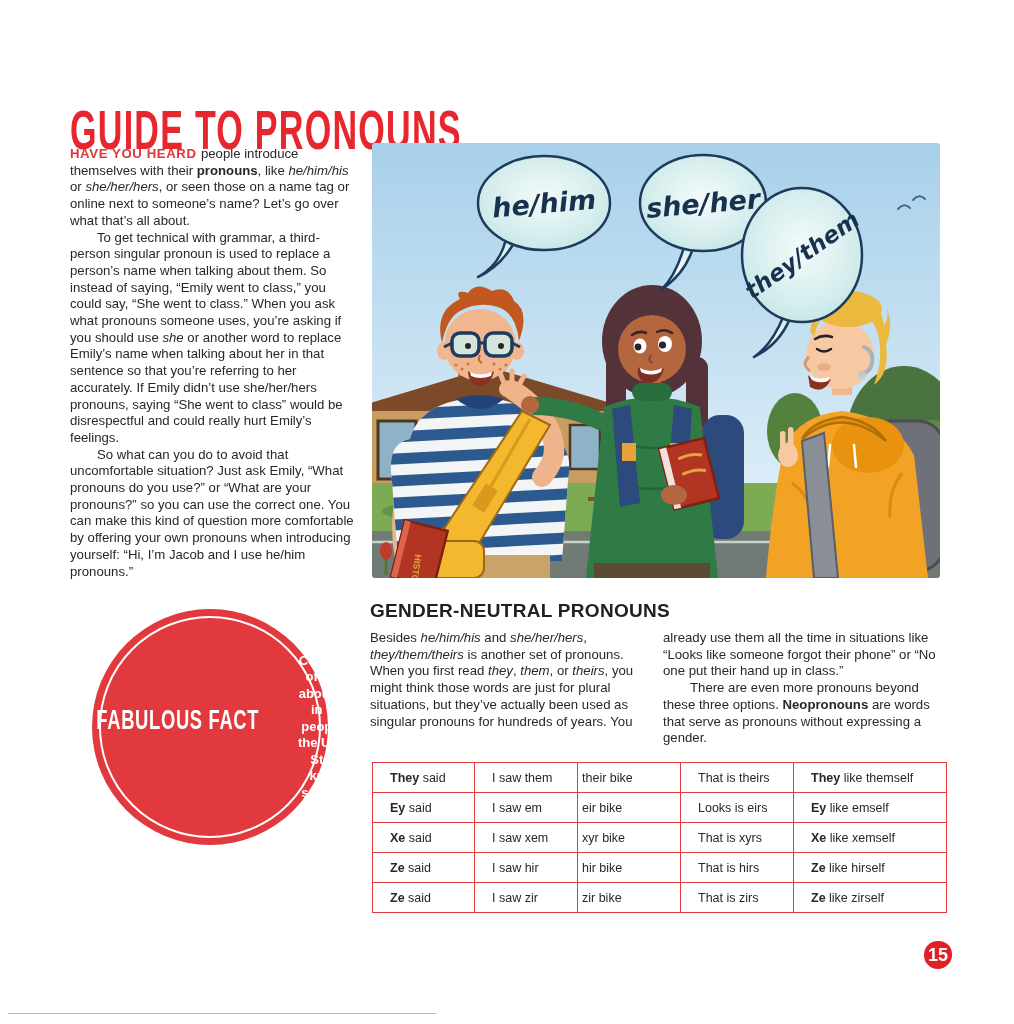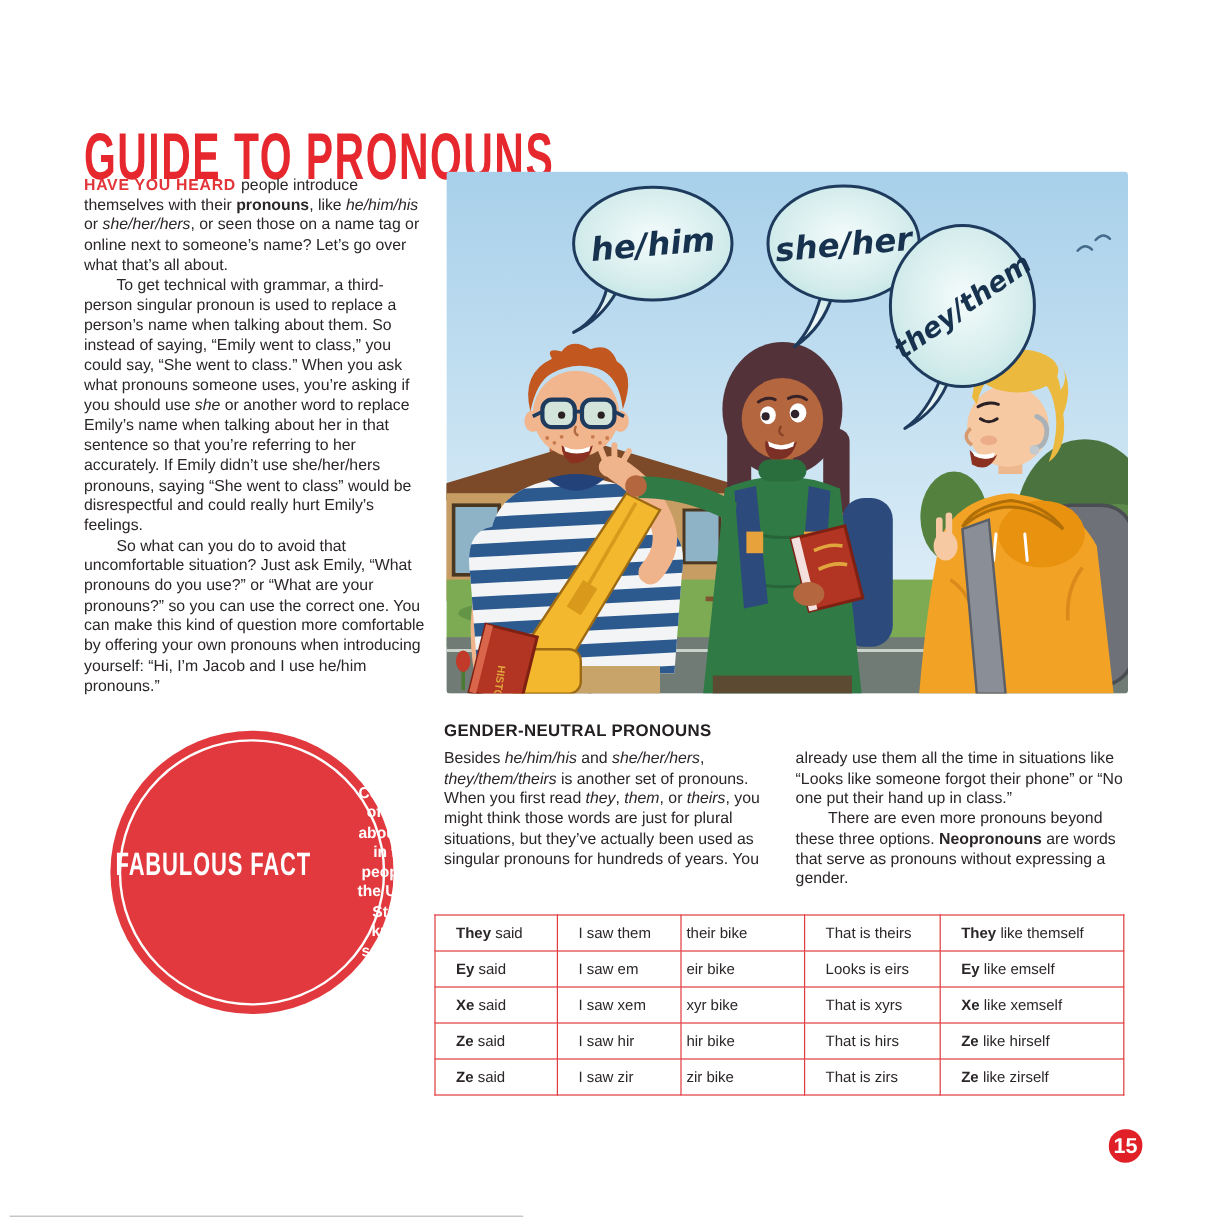--- a/index.html
+++ b/index.html
@@ -36,28 +36,28 @@
     background:#e1393d;border-radius:50%;
     display:flex;flex-direction:row;align-items:center;justify-content:center;
     text-align:center;color:#fff;}
   .fact-ring{position:absolute;inset:7px;border:2px solid #fff;border-radius:50%;}
   .fact-title{font-size:27px;font-weight:700;letter-spacing:1px;white-space:nowrap;
     transform:scaleX(.68);margin-bottom:14px;}
   .fact-body{font-size:13px;font-weight:700;line-height:16.5px;width:188px;}
 
   
   .section{position:absolute;left:370px;top:600px;width:577px;}
-  .section-heading{font-size:14px;font-weight:700;letter-spacing:.3px;
+  .section-heading{font-size:19px;font-weight:700;letter-spacing:.3px;
     margin:0 0 8px 0;color:#242021;}
   .section-cols{display:flex;gap:12px;}
   .section-col{width:281px;font-size:13.2px;line-height:16.7px;}
   .section-col-2{padding-top:0;}
 
   
-  .pronoun-table{position:absolute;left:362px;top:762px;border-collapse:collapse;}
+  .pronoun-table{position:absolute;left:372px;top:762px;border-collapse:collapse;}
   .pronoun-table td{border:1.6px solid #e23b3e;height:29px;
     font-size:12.5px;color:#2b2627;padding:0 6px 0 17px;white-space:nowrap;}
   .pronoun-table td.center{padding:0 4px;margin-top:31px;}
 
   
   .page-num{position:absolute;left:924px;top:941px;width:28px;height:28px;
     background:#e11f26;border-radius:50% 48% 52% 50%;
     display:flex;align-items:center;justify-content:center;
     color:#fff;font-size:18px;font-weight:700;}
 

